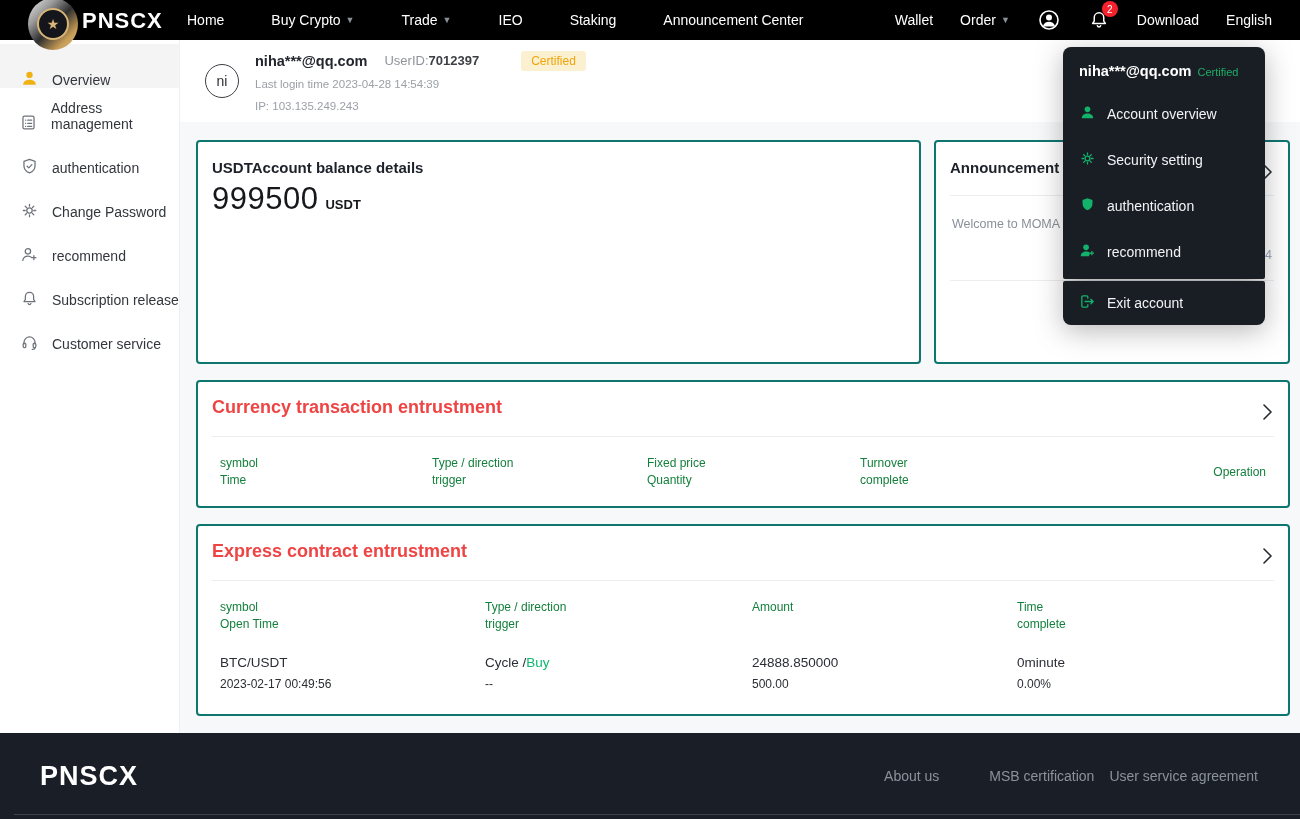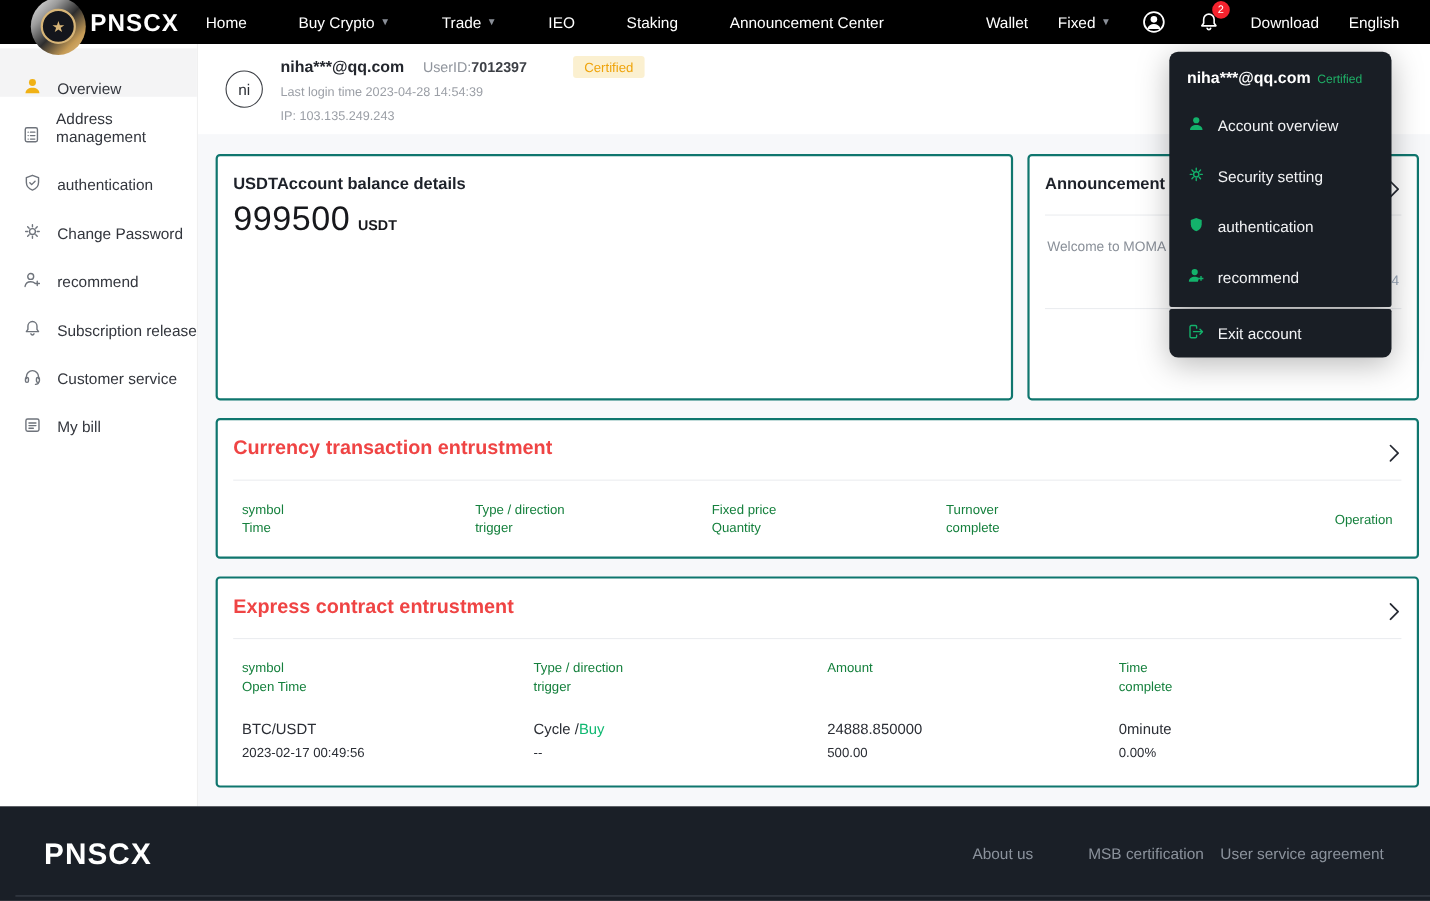--- a/index.html
+++ b/index.html
@@ -130,21 +130,21 @@
         </div>
       <div class="nav-item">
           <span>Announcement Center</span>
         </div>
     </div>
     <div class="nav-right">
       <div class="nav-item">
           <span>Wallet</span>
         </div>
       <div class="nav-item">
-          <span>Fixed</span>
+          <span>Order</span>
           <span class="caret">▼</span>
         </div>
       <div class="icon-btn">
         <svg width="24" height="24" viewBox="0 0 24 24" fill="none">
           <circle cx="12" cy="12" r="9" stroke="#fff" stroke-width="1.6"></circle>
           <circle cx="12" cy="9.6" r="3" fill="#fff"></circle>
           <path d="M5.8 18.4c1-3.2 3.5-4.6 6.2-4.6s5.2 1.4 6.2 4.6" fill="#fff"></path>
         </svg>
       </div>
       <div class="icon-btn bell-wrap">
@@ -223,29 +223,20 @@
       <div class="side-item">
         <span class="side-icon">
           <svg width="19" height="19" viewBox="0 0 24 24" fill="none" stroke="#6e737b" stroke-width="1.6" stroke-linecap="round">
             <path d="M5 14v-2a7 7 0 0 1 14 0v2"></path>
             <rect x="4" y="12.8" width="3.4" height="5.6" rx="1.6"></rect>
             <rect x="16.6" y="12.8" width="3.4" height="5.6" rx="1.6"></rect>
             <path d="M19 18.4c0 1.6-1.6 2.4-3.5 2.4"></path>
           </svg>
           </span>
         <span>Customer service</span>
-      </div>
-      <div class="side-item">
-        <span class="side-icon">
-          <svg width="19" height="19" viewBox="0 0 24 24" fill="none" stroke="#6e737b" stroke-width="1.6" stroke-linecap="round">
-            <rect x="4.5" y="5" width="15" height="14" rx="2"></rect>
-            <path d="M8 9.5h8M8 12.5h8M8 15.5h5"></path>
-          </svg>
-          </span>
-        <span>My bill</span>
       </div>
     </div>
 
     <div class="main">
 
       <div class="user-header">
         <div class="avatar-circle">ni</div>
         <div class="user-meta">
           <div class="user-row1">
             <span class="user-email">niha***@qq.com</span>

